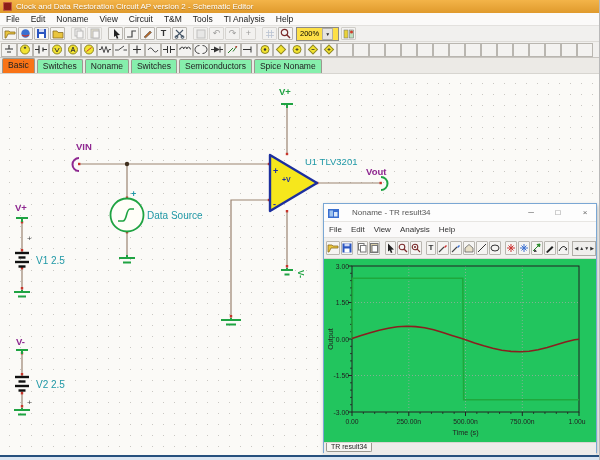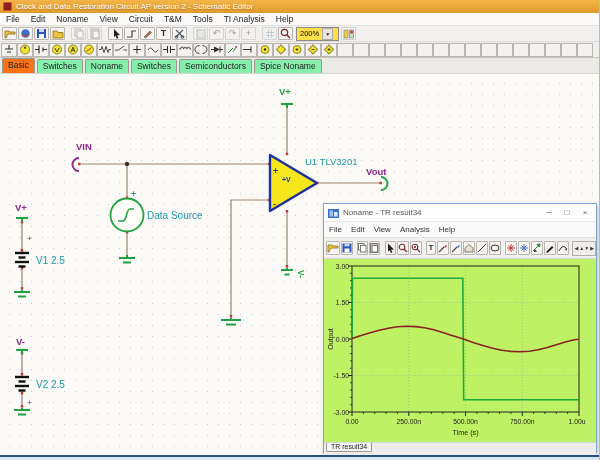--- a/index.html
+++ b/index.html
@@ -34,28 +34,28 @@
   .tab.sel{background:#f97316;padding-bottom:3px;font-weight:normal;}
   
   .canvas{position:absolute;left:0;top:74px;width:600px;height:381px;background-color:#fbfaf7;
           background-image:radial-gradient(circle,#c9c7c2 0.8px,transparent 1px);background-size:11px 11px;background-position:4px 4px;}
   .canvas svg text{font-family:"Liberation Sans",sans-serif;}
   
   .strip{position:absolute;left:0;top:455px;width:100%;height:5px;background:#dbe6f2;border-top:2px solid #27517e;box-sizing:border-box;}
   
   .rw{position:absolute;left:323px;top:129px;width:274px;height:250px;background:#f2f1ef;border:1px solid #7aa7d4;
       box-shadow:1px 2px 4px rgba(0,0,0,.25);box-sizing:border-box;}
-  .rw-title{height:17px;background:#fdfdfd;display:flex;align-items:center;gap:4px;padding:0 4px;border-bottom:1px solid #e8e6e3;}
+  .rw-title{height:17px;background:#fdfdfd;display:flex;align-items:center;gap:13px;padding:0 4px;border-bottom:1px solid #e8e6e3;}
   .rw-title .t{font-size:8px;color:#555;flex:1;white-space:nowrap;overflow:hidden;}
   .rw-btn{font-size:8px;color:#666;width:14px;text-align:center;line-height:1;}
   .rw-menu{height:15px;background:#fbfafa;display:flex;align-items:center;gap:9px;padding-left:5px;font-size:8px;color:#333;border-bottom:1px solid #e5e3e0;}
   .rw-tools{height:21px;background:#f1f0ee;display:flex;align-items:center;padding-left:2px;border-bottom:1px solid #d8d6d2;box-sizing:border-box;}
   .rw-tools .btn{width:14px;height:14px;}
   .spinner{display:flex;align-items:center;border:1px solid #b1aea8;background:#efeeec;height:13px;margin-left:2px;padding:0 1px;gap:1px;font-size:5px;color:#333;}
-  .chartwrap{height:183px;background:#bef264;}
+  .chartwrap{height:183px;background:#22c55e;}
   .chartwrap svg{display:block;}
   .chartwrap text{font-family:"Liberation Sans",sans-serif;fill:#222;}
   .rw-tabbar{height:13px;background:#edecea;display:flex;align-items:flex-start;padding-left:2px;border-top:1px solid #d8d6d2;}
   .rw-tab{font-size:7px;color:#222;border:1px solid #9b988f;border-top:none;background:#f6f5f3;padding:0px 4px 1px 4px;border-radius:0 0 2px 2px;}
 </style>
 </head>
 <body>
 
 <div class="screen">
 

